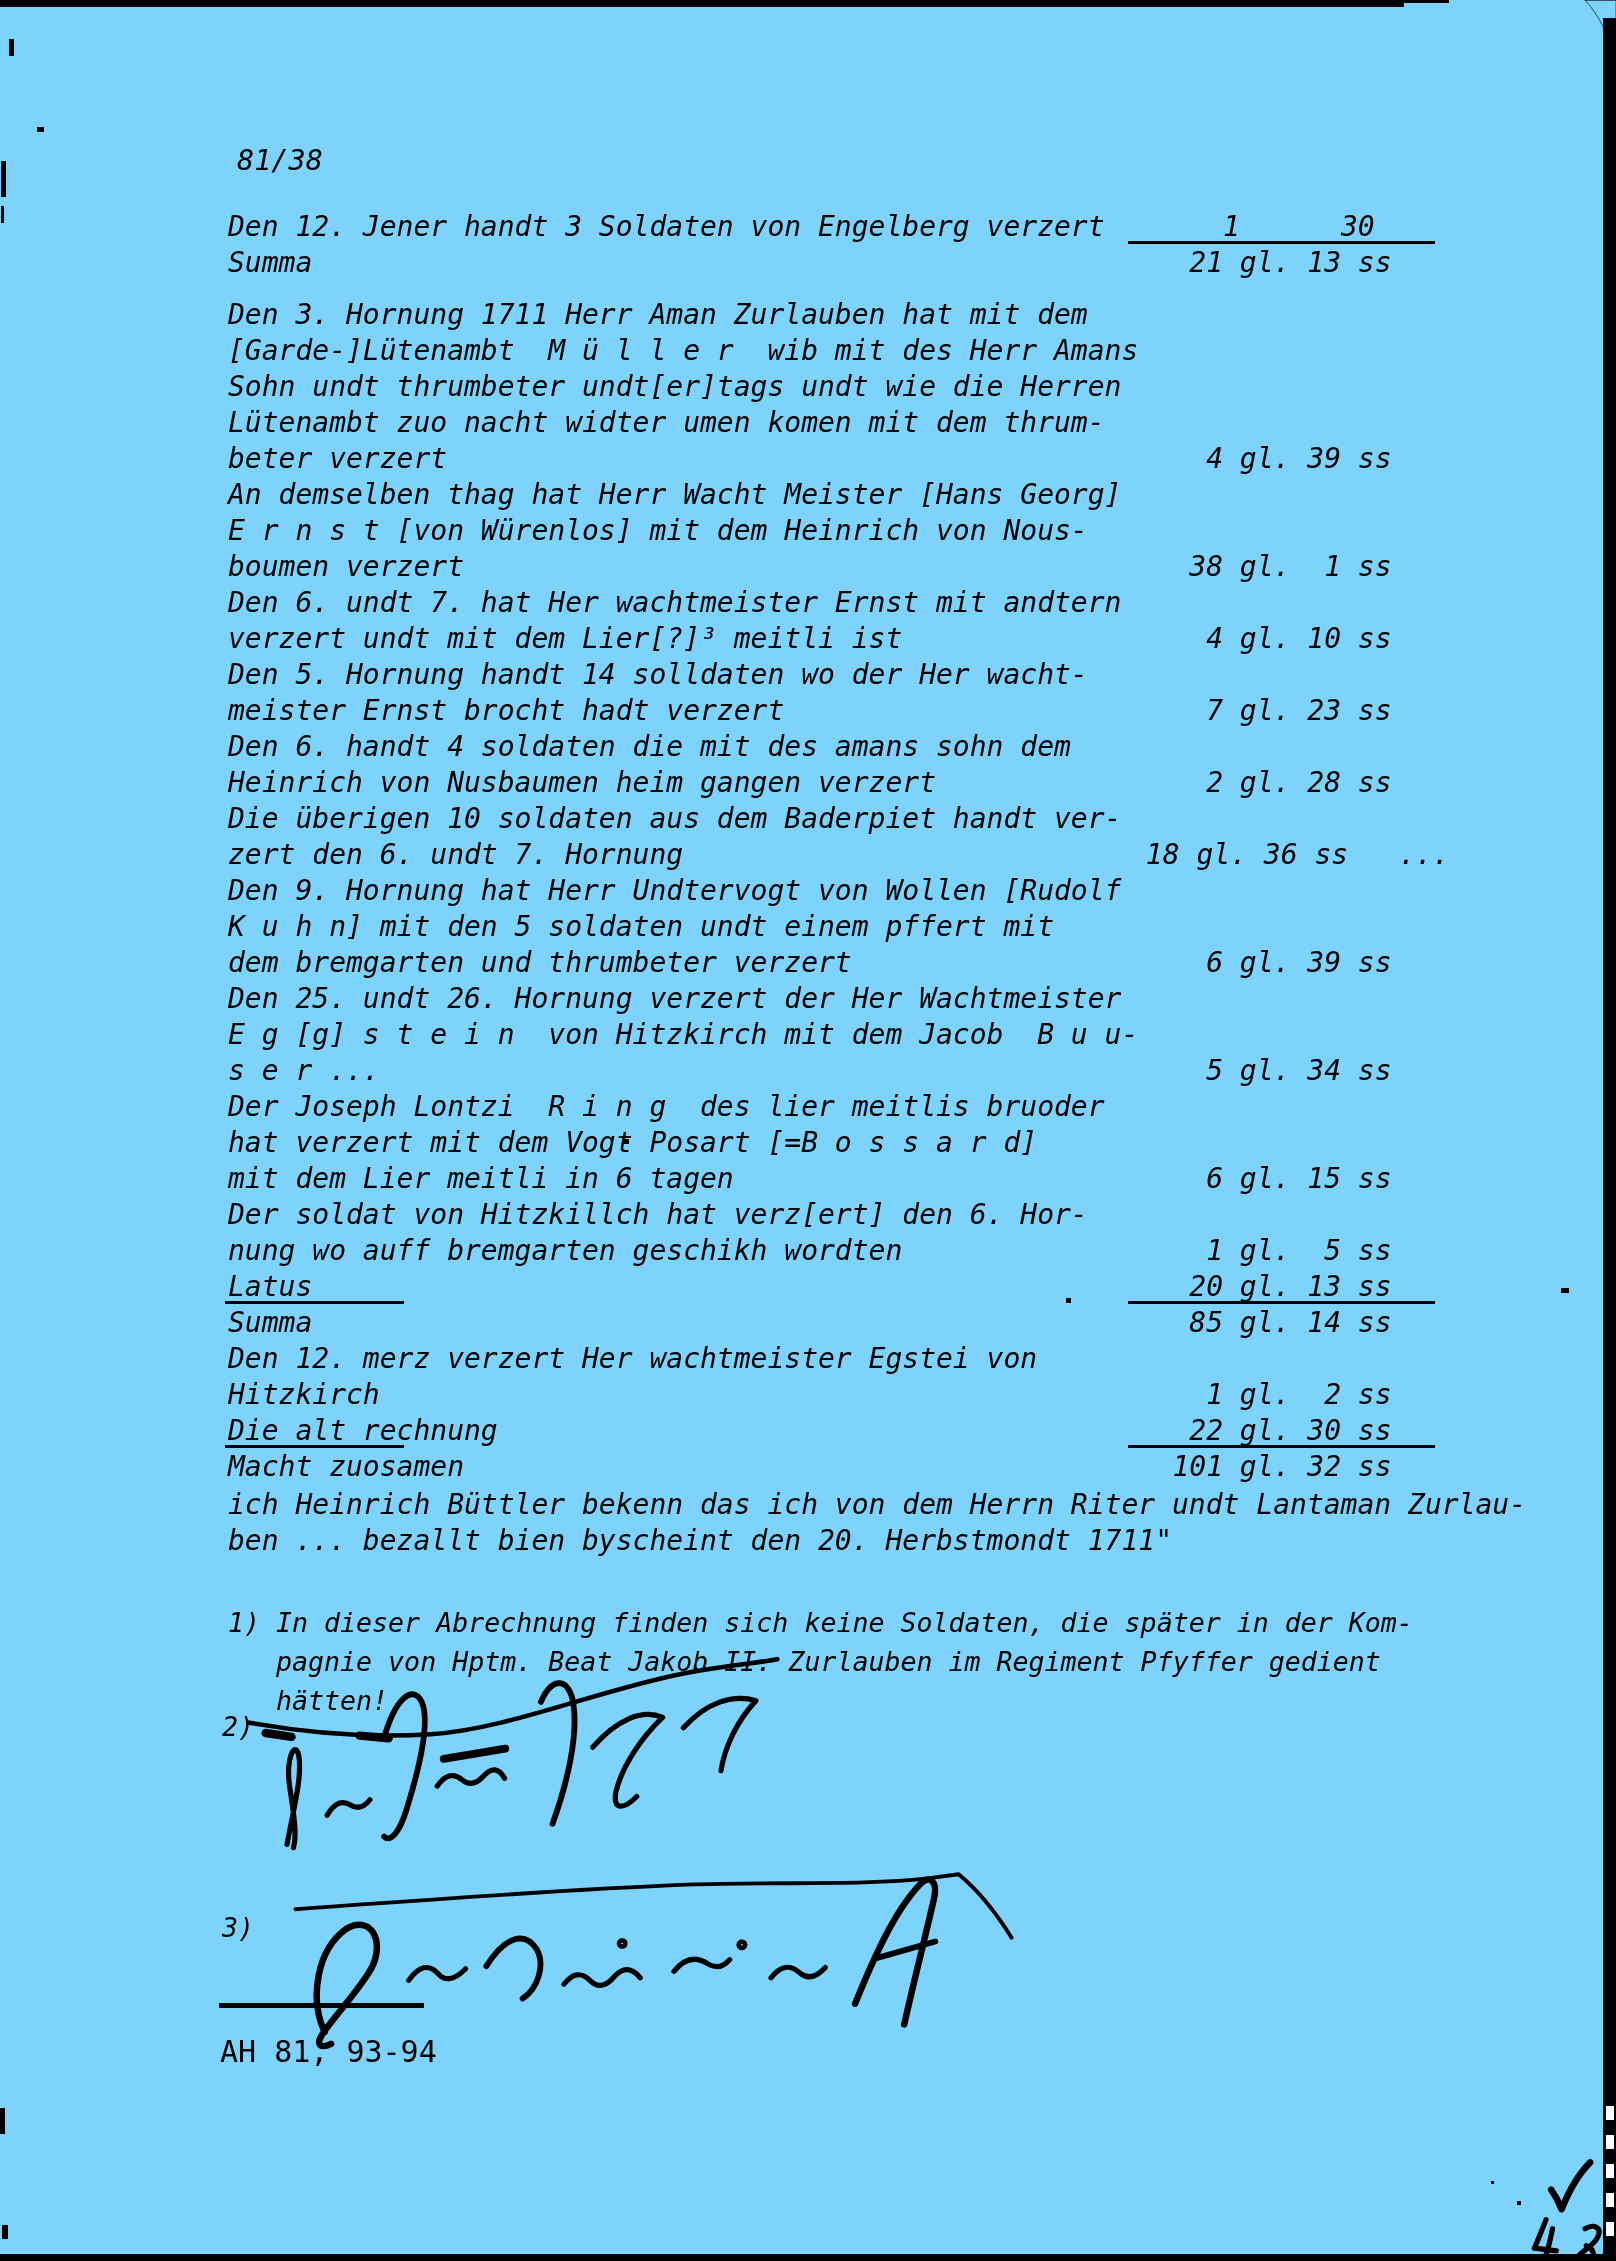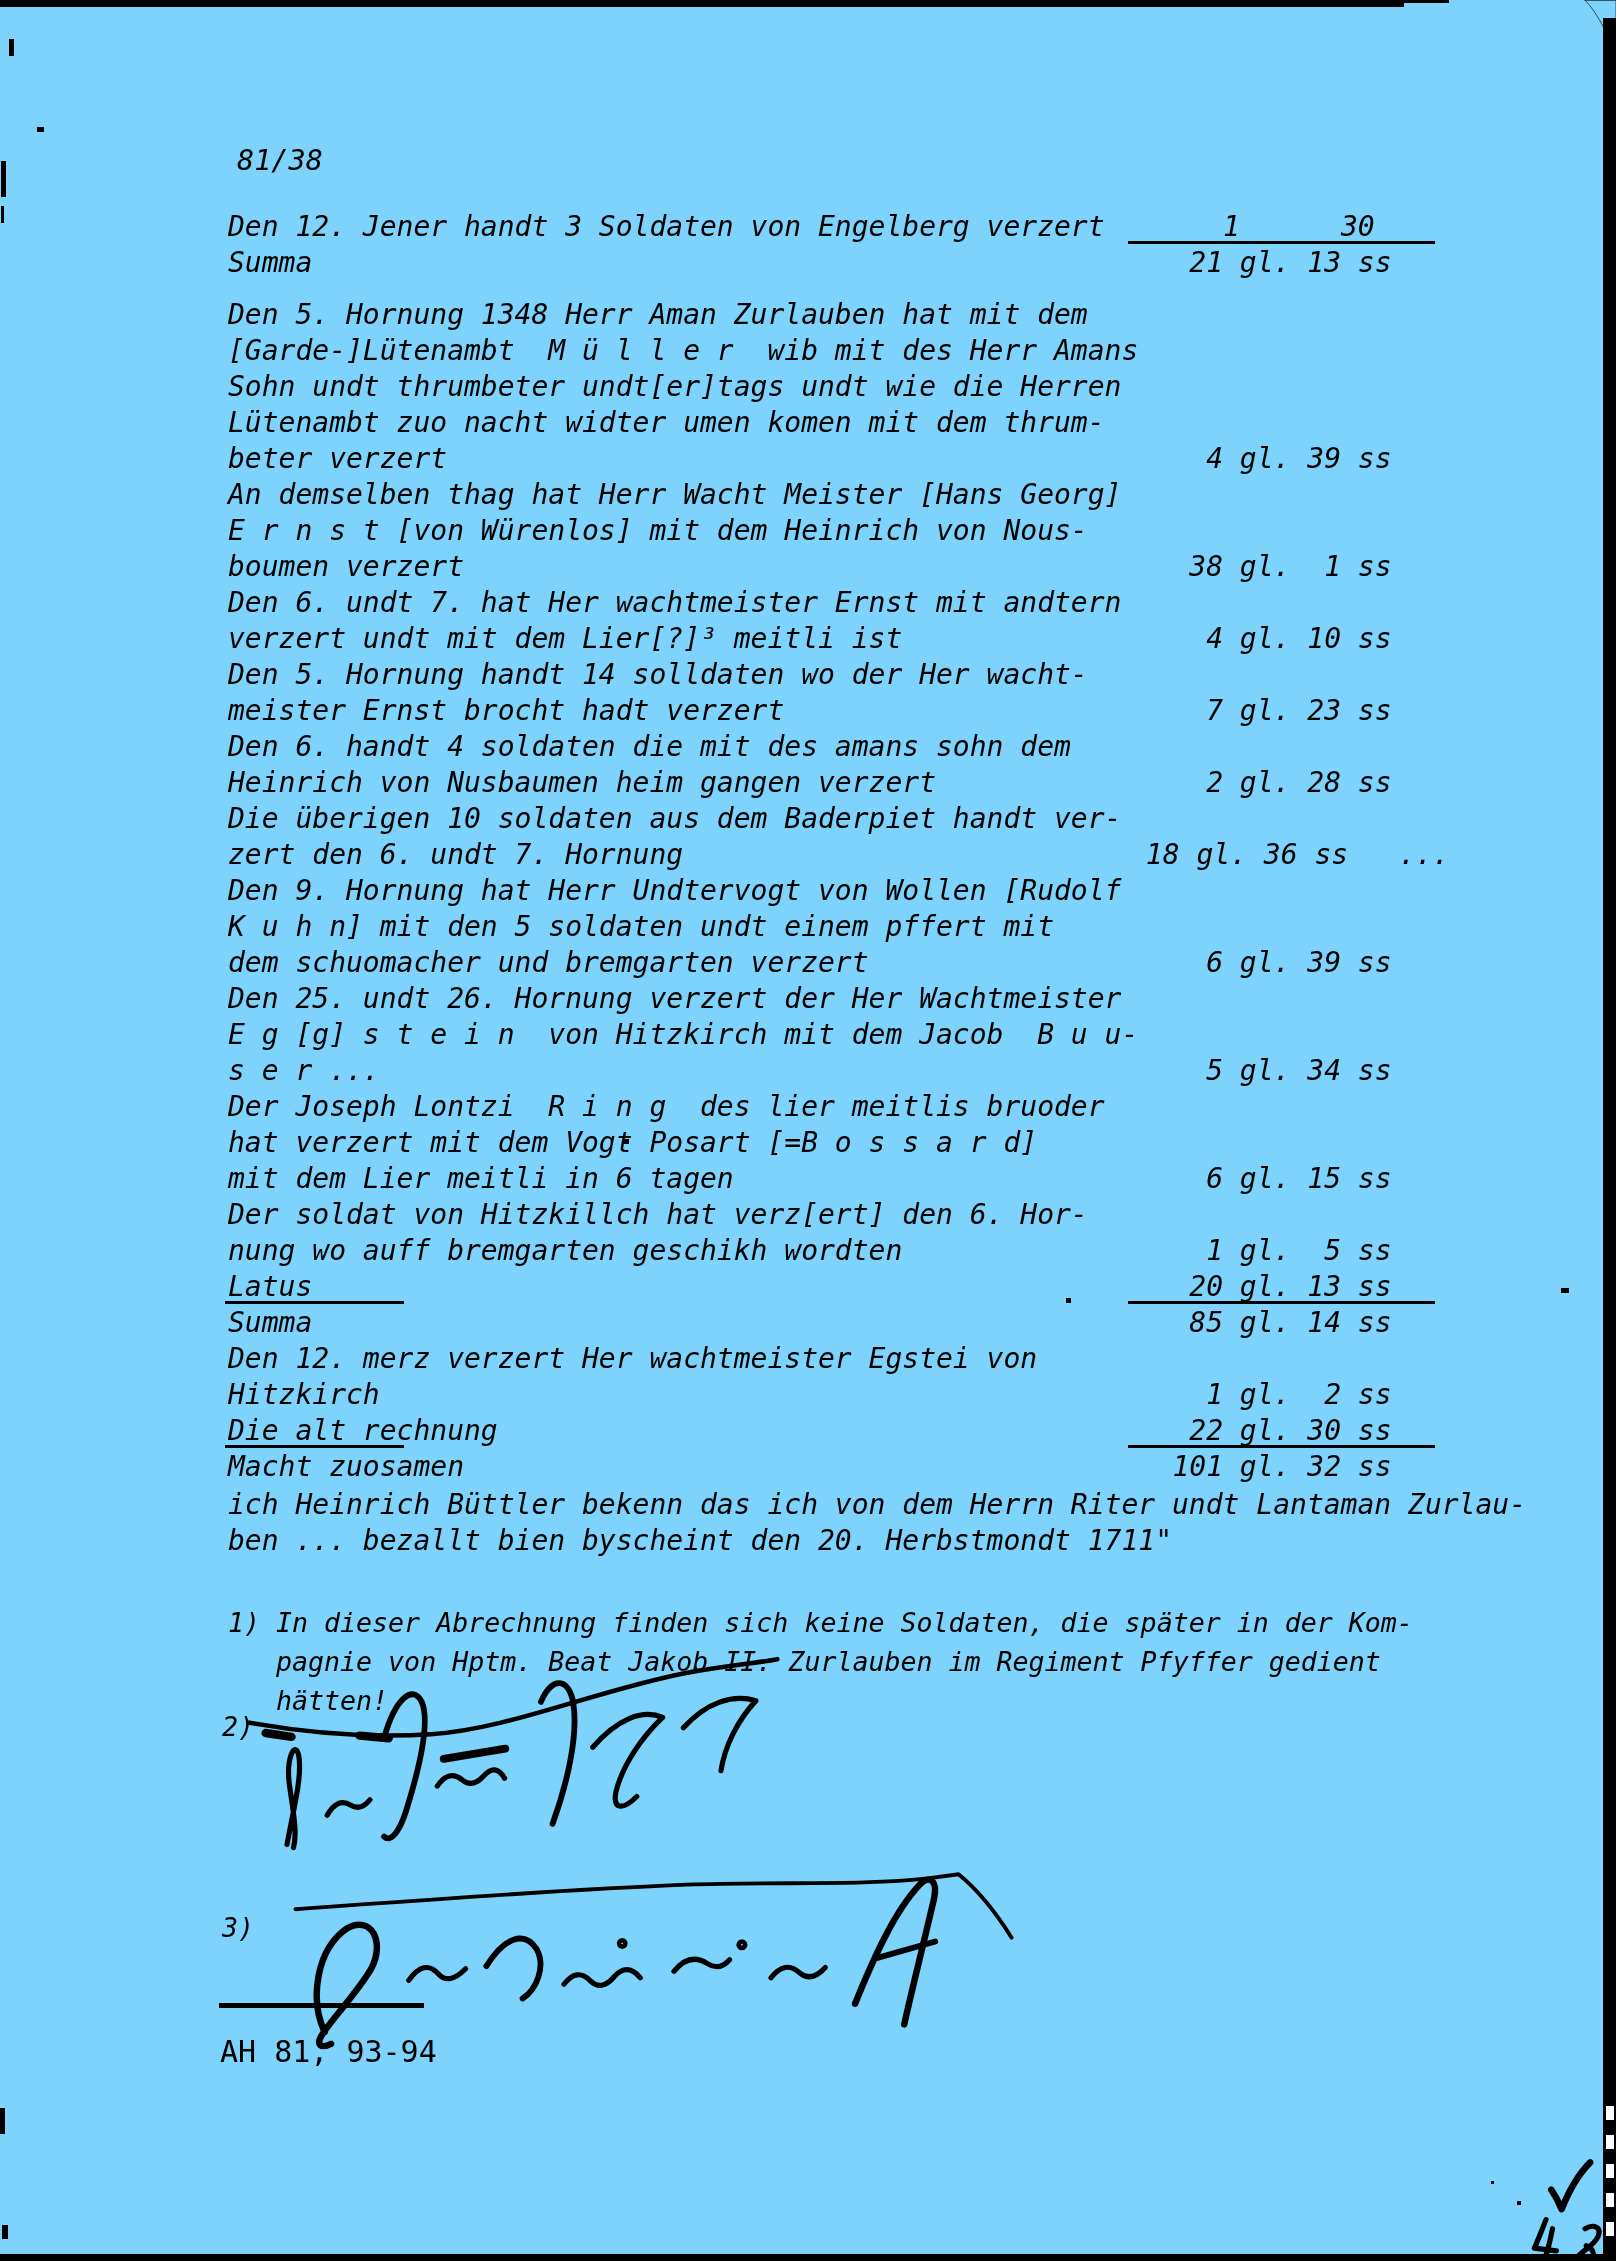--- a/index.html
+++ b/index.html
@@ -63,21 +63,21 @@
 
   <div class="row">
     <span class="txt">Summa</span>
     <span class="amt"> 21 gl. 13 ss</span>
 
   </div>
 </div>
 
   <div id="main" class="lines tw">
   <div class="row">
-    <span class="txt">Den 5. Hornung 1348 Herr Aman Zurlauben hat mit dem</span>
+    <span class="txt">Den 3. Hornung 1711 Herr Aman Zurlauben hat mit dem</span>
     <span class="amt"></span>
 
   </div>
 
   <div class="row">
     <span class="txt">[Garde-]Lütenambt  M ü l l e r  wib mit des Herr Amans</span>
     <span class="amt"></span>
 
   </div>
 
@@ -171,21 +171,21 @@
 
   </div>
 
   <div class="row">
     <span class="txt">K u h n] mit den 5 soldaten undt einem pffert mit</span>
     <span class="amt"></span>
 
   </div>
 
   <div class="row">
-    <span class="txt">dem schuomacher und bremgarten verzert</span>
+    <span class="txt">dem bremgarten und thrumbeter verzert</span>
     <span class="amt">  6 gl. 39 ss</span>
 
   </div>
 
   <div class="row">
     <span class="txt">Den 25. undt 26. Hornung verzert der Her Wachtmeister</span>
     <span class="amt"></span>
 
   </div>
 

